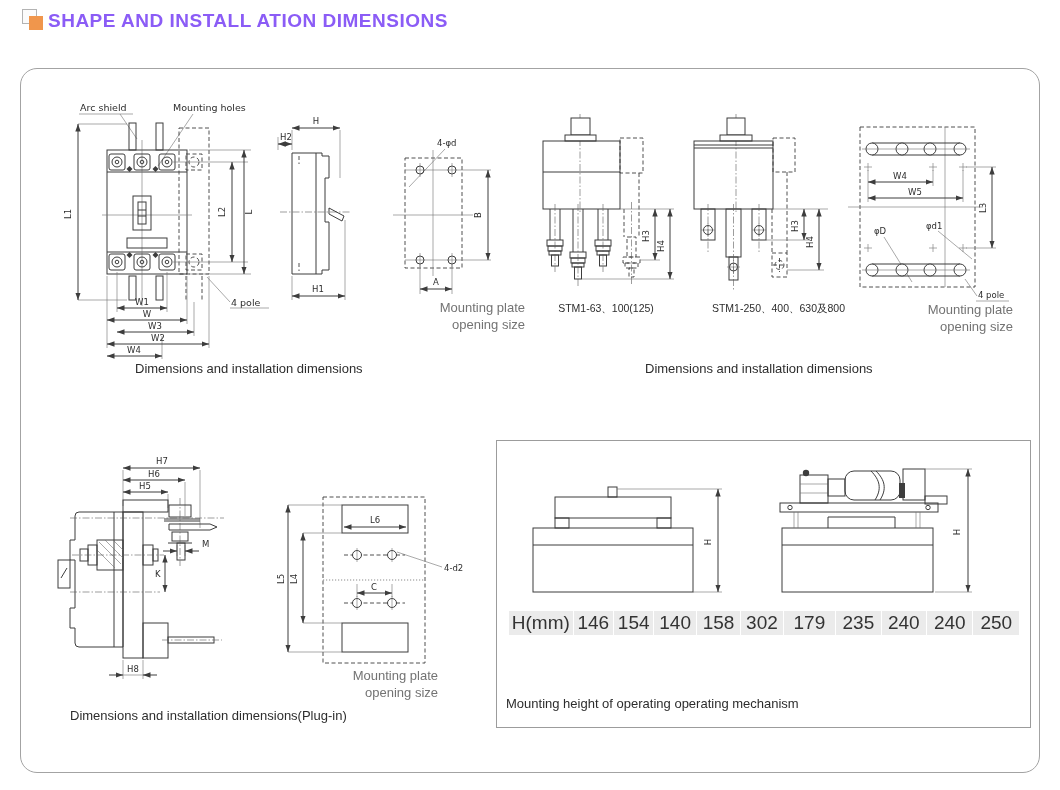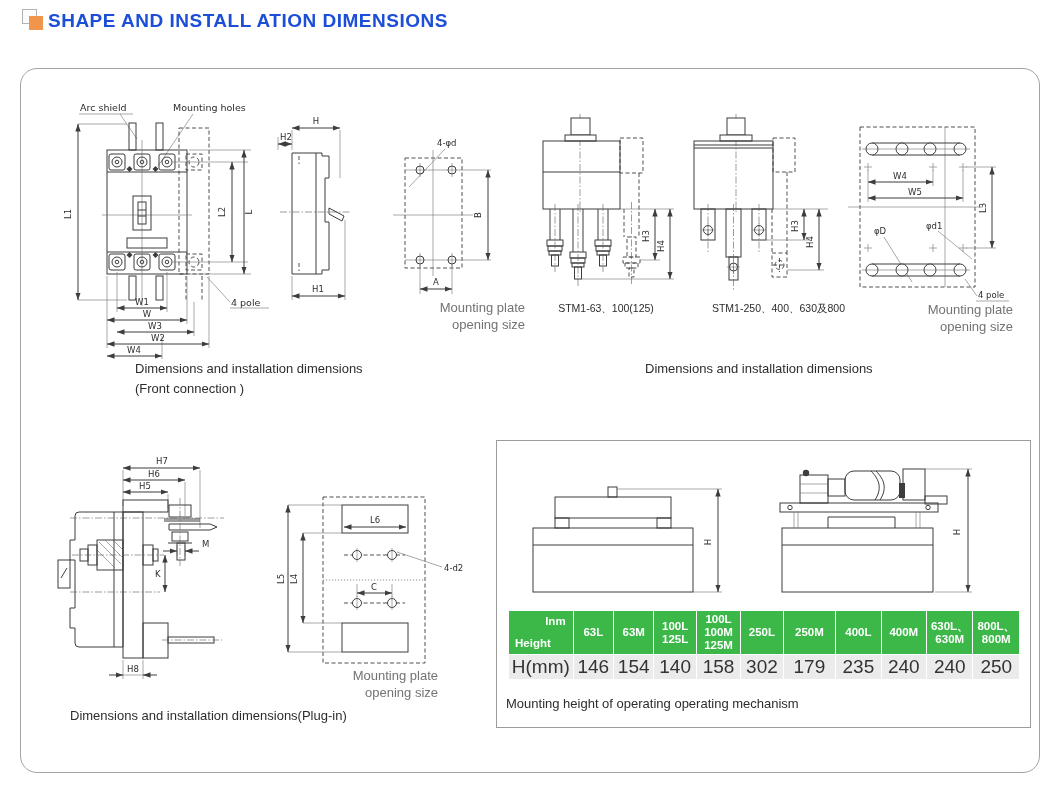--- a/index.html
+++ b/index.html
@@ -1,19 +1,19 @@
 <!DOCTYPE html>
 <html><head>
 <meta charset="utf-8">
 <style>
   html,body{margin:0;padding:0;background:#fff;font-family:"Liberation Sans","DejaVu Sans",sans-serif;}
   #page{position:relative;width:1060px;height:790px;background:#fff;overflow:hidden;}
   .abs{position:absolute;}
   
-  #hdr-title{position:absolute;left:48px;top:10px;font-size:19px;font-weight:bold;color:#1d4ed8;letter-spacing:.5px;}
+  #hdr-title{position:absolute;left:48px;top:10px;font-size:19px;font-weight:bold;color:#8b5cf6;letter-spacing:.5px;}
   #icon-back{position:absolute;left:22px;top:9px;width:13px;height:13px;border:1.5px solid #b3b3b3;background:#fbfbfb;}
   #icon-front{position:absolute;left:29px;top:16px;width:14px;height:14px;background:#f0964c;}
   
   #panel{position:absolute;left:20px;top:68px;width:1018px;height:703px;border:1.5px solid #a3a3a3;border-radius:17px;background:#fff;}
   #mech-panel{position:absolute;left:496px;top:440px;width:533px;height:286px;border:1px solid #9c9c9c;background:#fff;}
   
   .cap{position:absolute;text-align:left;font-size:13px;color:#2d2d2d;line-height:20px;}
   .scap{position:absolute;text-align:right;font-size:13px;color:#737373;line-height:17px;}
   .mcap{position:absolute;text-align:center;font-size:10.5px;color:#2d2d2d;}
   
@@ -191,21 +191,20 @@
     <text class="mid" x="43" y="175">A</text>
   </svg>
 
   <div class="scap" style="left:390px;top:299px;width:135px">
     <div>Mounting plate</div>
     <div>opening size</div>
   </div>
 
   <div class="cap" style="left:135px;top:359px;width:350px">
     <div>Dimensions and installation dimensions</div>
-    <div>(Front connection )</div>
   </div>
 
   <svg class="abs" style="left:532px;top:112px" width="150" height="188" viewBox="0 0 150 188">
     <line class="dd" x1="48" y1="2" x2="48" y2="100"></line>
     <rect class="ln wh" x="39" y="6" width="19" height="17"></rect>
     <rect class="ln wh" x="33" y="23" width="31" height="6"></rect>
     <rect class="ln" x="11" y="29" width="77" height="68"></rect>
     <line class="ln" x1="11" y1="60" x2="88" y2="60"></line>
     <rect class="da" x="88" y="26" width="23" height="35"></rect>
     <line class="da" x1="92" y1="97" x2="92" y2="125"></line>
@@ -519,41 +518,20 @@
           <col style="width:42px">
           <col style="width:44px">
         <col style="width:42px">
           <col style="width:52px">
           <col style="width:45px">
           <col style="width:45px">
           <col style="width:46px">
           <col style="width:46px">
       </colgroup>
       <tbody>
-          <tr class="hd">
-        <th class="corner">
-          <span class="ctop">Inm</span>
-          <span class="cbot">Height</span>
-        </th>
-        <th>63L</th>
-        <th>63M</th>
-        <th>100L
-125L</th>
-        <th>100L
-100M
-125M</th>
-        <th>250L</th>
-        <th>250M</th>
-        <th>400L</th>
-        <th>400M</th>
-        <th>630L、
-630M</th>
-        <th>800L、
-800M</th>
-      </tr>
       <tr class="dr">
         <td class="rl">H(mm)</td>
         <td>146</td>
         <td>154</td>
         <td>140</td>
         <td>158</td>
         <td>302</td>
         <td>179</td>
         <td>235</td>
         <td>240</td>

